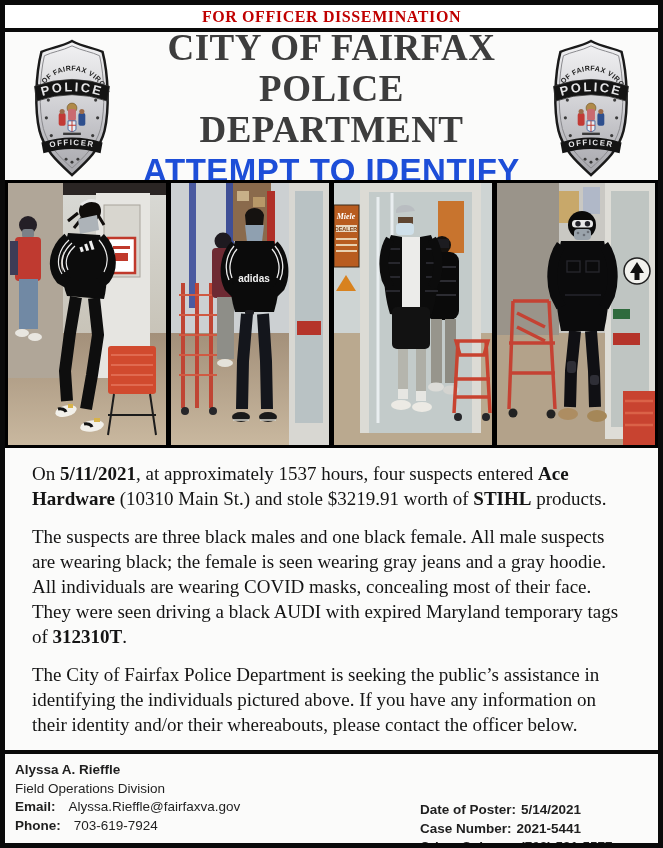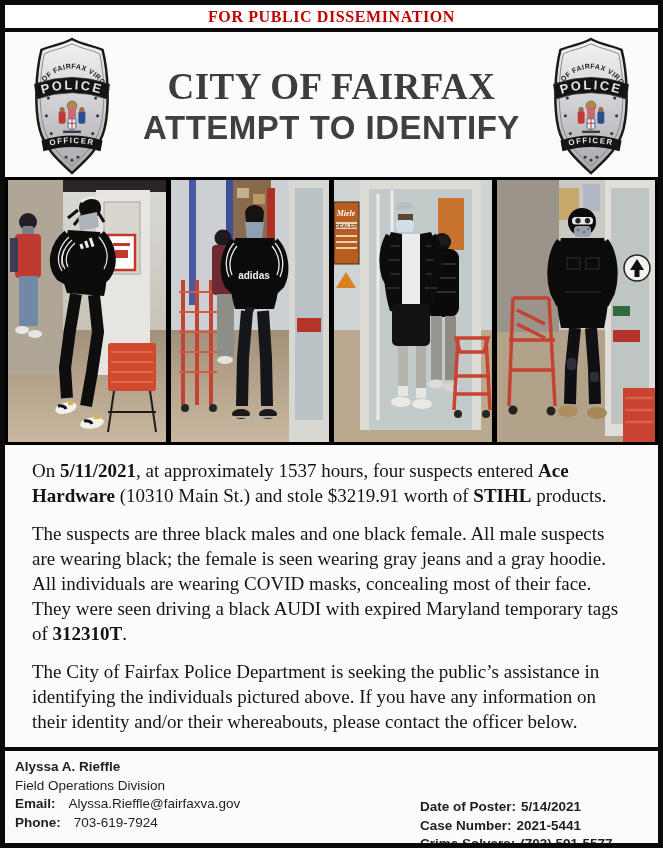--- a/index.html
+++ b/index.html
@@ -10,21 +10,21 @@
     font-family:"Liberation Serif", serif;
   }
   
   .banner { border-bottom:4px solid #0a0a0a; text-align:center; padding:3px 0 2px; background:#fff; }
   .banner-text { color:#c00000; font-weight:bold; font-size:16px; letter-spacing:0.6px; }
   
   .header { display:flex; align-items:center; justify-content:space-between; padding:5px 16px 2px; height:148px; box-sizing:border-box; }
   .badge { width:102px; height:138px; flex:0 0 auto; }
   .titles { flex:1; text-align:center; display:flex; flex-direction:column; justify-content:center; }
   .title-line { font-size:37px; font-weight:bold; color:#3d3d3d; line-height:1.12; letter-spacing:0.5px; }
-  .subtitle { font-size:33px; font-weight:bold; color:#404040; font-family:"Liberation Sans", sans-serif; letter-spacing:0.5px; margin-top:3px; line-height:1.05; }
+  .subtitle { font-size:33px; font-weight:bold; color:#1d4ed8; font-family:"Liberation Sans", sans-serif; letter-spacing:0.5px; margin-top:3px; line-height:1.05; }
   
   .photos { background:#000; display:flex; gap:5px; padding:3px; height:268px; box-sizing:border-box; }
   .photo { flex:1 1 0; height:262px; min-width:0; }
   
   .body-text { padding:13px 27px 0; flex:1; }
   .body-par { font-size:19px; line-height:25px; color:#141414; margin:0 0 13px; }
   .body-par .b { font-weight:bold; }
   
   .divider { border-top:4px solid #0a0a0a; }
   .contact { display:flex; padding:7px 12px 2px 10px; font-family:"Liberation Sans", sans-serif; font-size:13.5px; color:#1f1f1f; }
@@ -84,29 +84,30 @@
       <circle cx="44" cy="122" r="1.5" fill="#3a3a3a"></circle>
         <circle cx="50" cy="125" r="1.5" fill="#3a3a3a"></circle>
         <circle cx="56" cy="122" r="1.5" fill="#3a3a3a"></circle>
     </g>
   </defs>
 </svg>
 
 <div class="page">
 
   <div class="banner">
-    <span class="banner-text">FOR PUBLIC DISSEMINATION</span>
+    <span class="banner-text">FOR OFFICER DISSEMINATION</span>
   </div>
 
   <div class="header">
     <svg class="badge" viewBox="0 0 100 140">
         <use href="#badge"></use>
       </svg>
     <div class="titles">
       <div class="title-line">CITY OF FAIRFAX</div>
+      <div class="title-line">POLICE DEPARTMENT</div>
       <div class="subtitle">ATTEMPT TO IDENTIFY</div>
     </div>
     <svg class="badge" viewBox="0 0 100 140">
         <use href="#badge"></use>
       </svg>
   </div>
 
   <div class="photos">
 
     <svg class="photo" viewBox="0 0 158 262" preserveAspectRatio="none">

